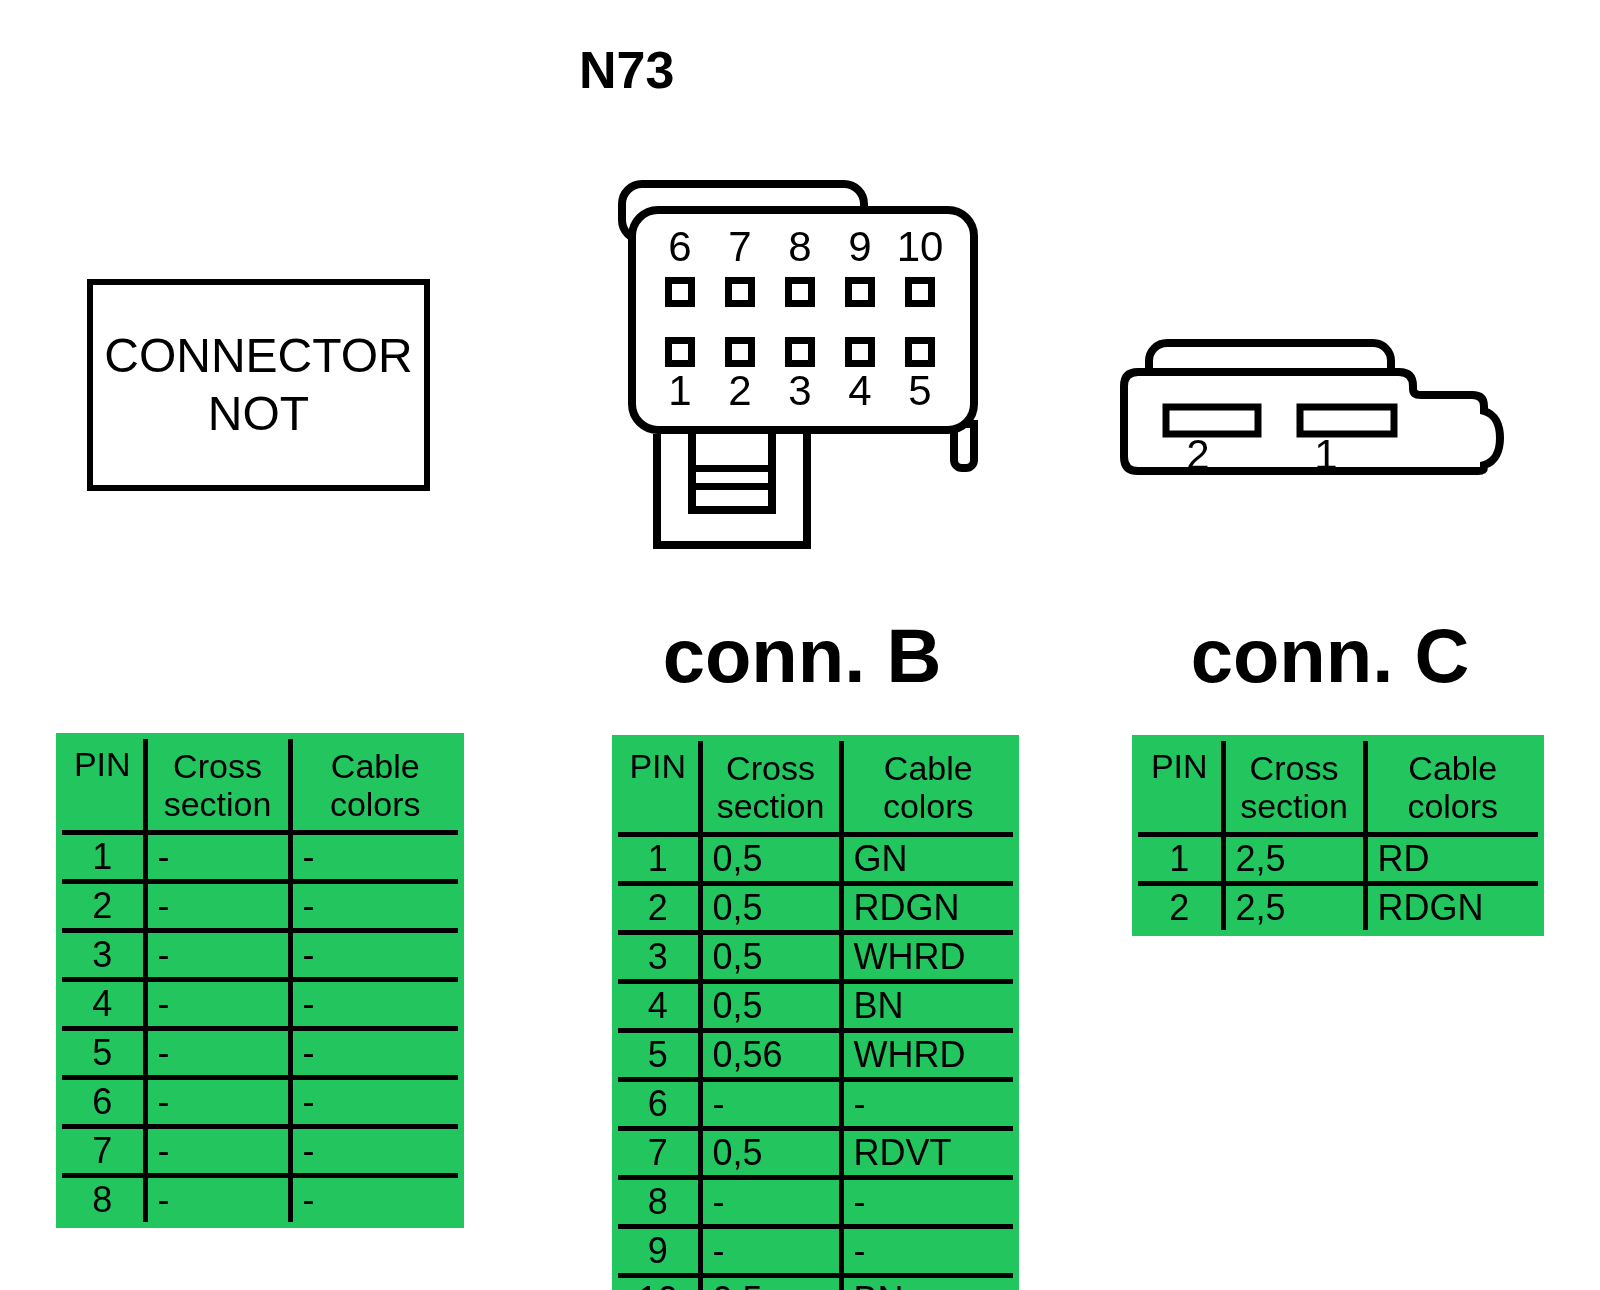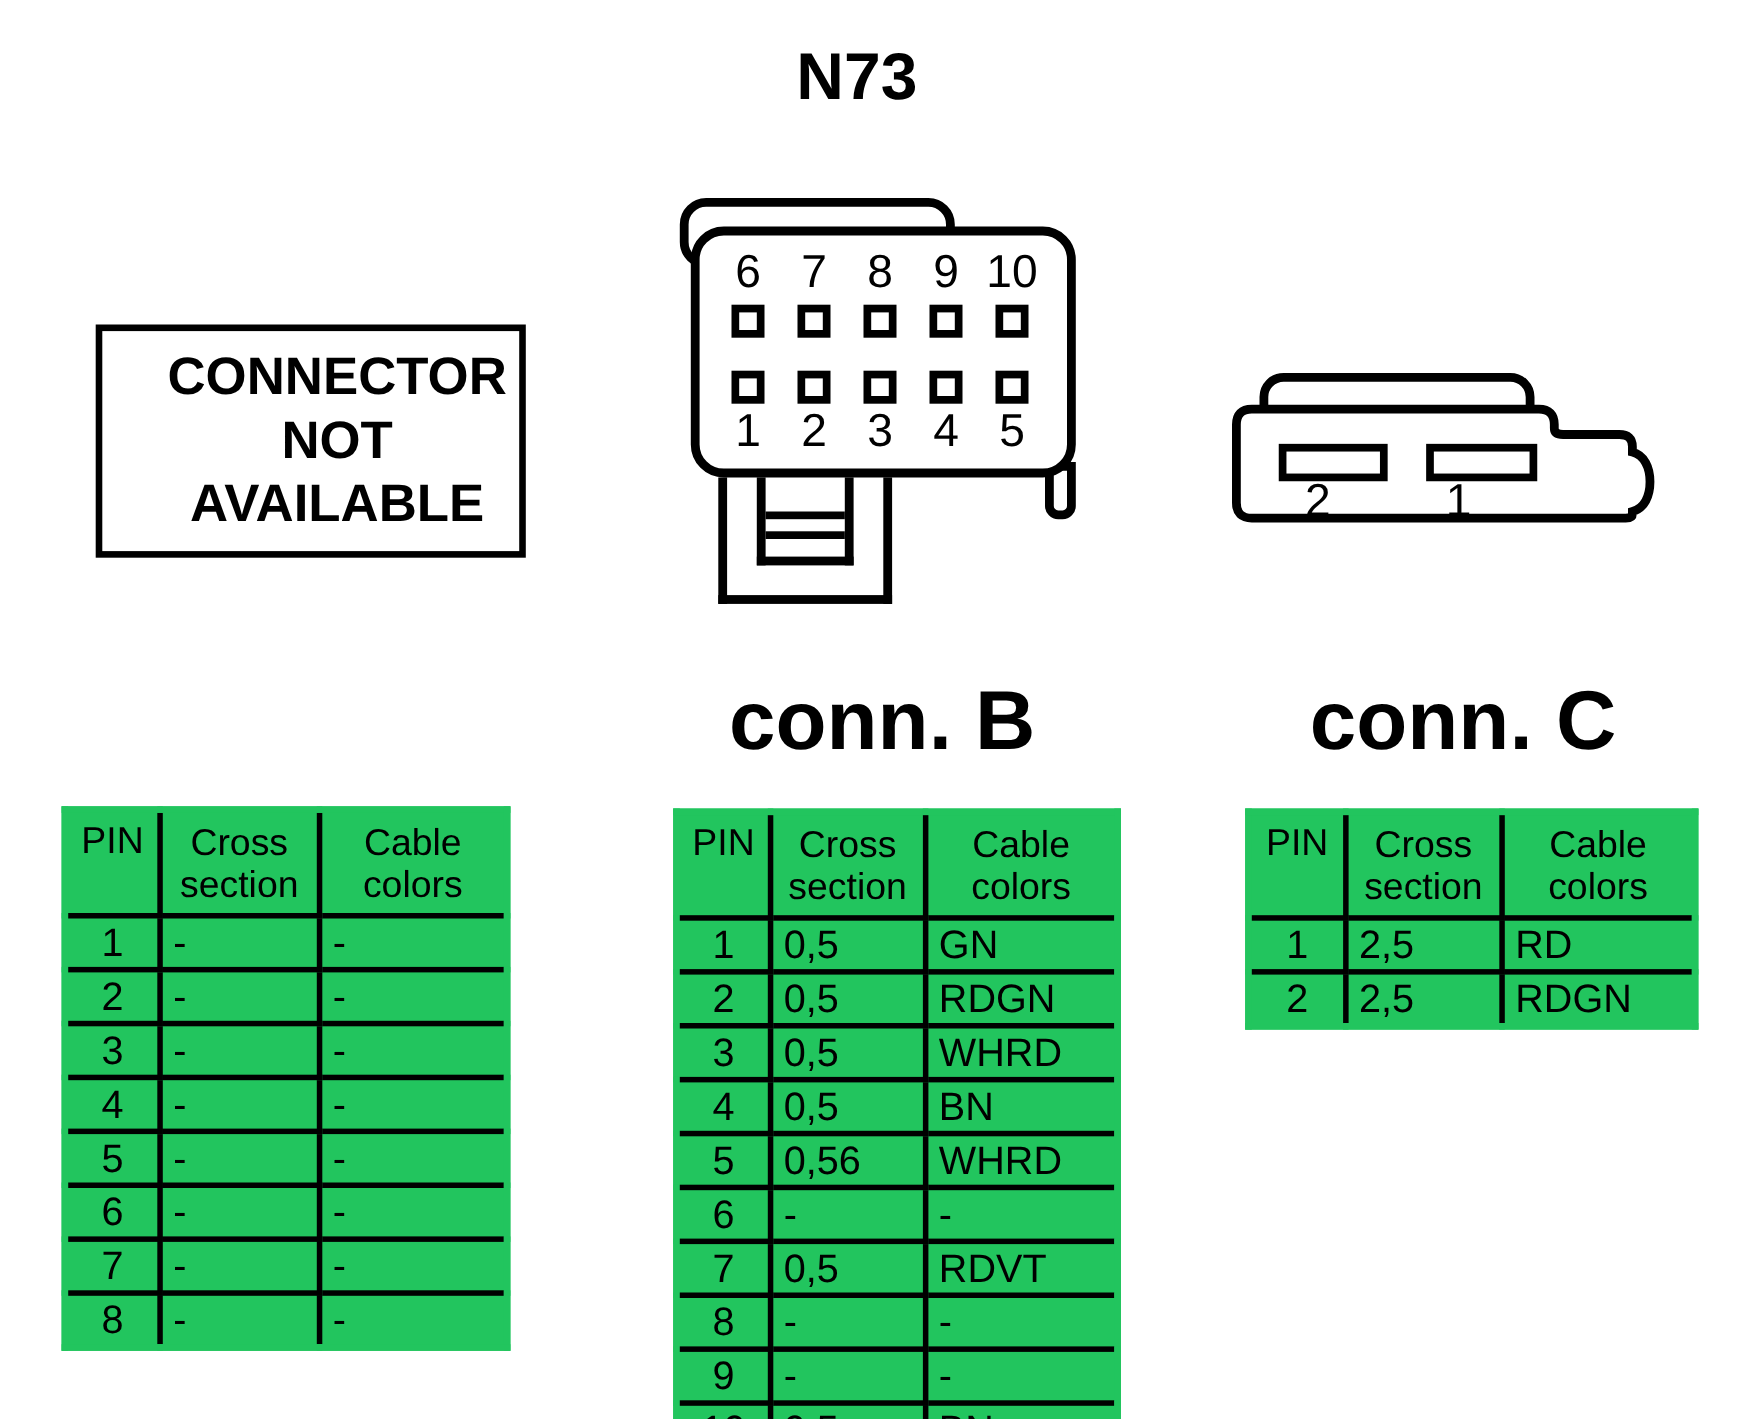--- a/index.html
+++ b/index.html
@@ -1,30 +1,30 @@
 <!DOCTYPE html>
 <html><head>
 <meta charset="utf-8">
 <style>
   html,body{margin:0;padding:0;background:#fff;}
   .canvas{
     position:relative;width:1600px;height:1290px;background:#ffffff;
     font-family:"Liberation Sans",sans-serif;color:#000;overflow:hidden;
   }
   .big-title{
-    position:absolute;text-align:center;font-weight:bold;
-    font-size:60px;line-height:80px;white-space:nowrap;
+    position:absolute;text-align:left;font-weight:bold;
+    font-size:52px;line-height:80px;white-space:nowrap;
   }
   #title-n73{left:579px;top:30px;width:400px;}
   
   .na-box{
-    position:absolute;left:87px;top:295px;width:331px;height:200px;
+    position:absolute;left:87px;top:279px;width:331px;height:200px;
     border:6px solid #000;display:flex;flex-direction:column;
     align-items:center;justify-content:center;text-align:center;
-    font-weight:bold;font-size:48px;line-height:58px;padding-left:48px;
+    font-weight:normal;font-size:48px;line-height:58px;
   }
   
   .mc-tab{position:absolute;left:618px;top:180px;width:234px;height:48px;border:8px solid #000;border-radius:24px;z-index:1;}
   .mc-body{position:absolute;left:628px;top:206px;width:334px;height:212px;border:8px solid #000;border-radius:30px;background:#fff;z-index:2;}
   .mc-sidetab{position:absolute;left:950px;top:420px;width:12px;height:36px;border:8px solid #000;border-radius:0 0 12px 12px;z-index:1;}
   .mc-latch-outer{position:absolute;left:653px;top:434px;width:142px;height:107px;border:8px solid #000;border-top:none;z-index:1;}
   .mc-latch-inner{position:absolute;left:688px;top:434px;width:72px;height:72px;border:8px solid #000;border-top:none;z-index:1;}
   .mc-latch-line{position:absolute;left:696px;width:72px;height:7px;background:#000;z-index:1;}
   .sq{position:absolute;width:16px;height:16px;border:7px solid #000;z-index:3;}
   .pnum{position:absolute;width:48px;text-align:center;font-size:42px;line-height:42px;z-index:3;}
@@ -55,21 +55,20 @@
 </head>
 <body>
 
 <div class="canvas">
 
   <div class="big-title" id="title-n73">N73</div>
 
   <div class="na-box">
     <div>CONNECTOR</div>
     <div>NOT</div>
-    <div>AVAILABLE</div>
   </div>
 
   <div>
     <div class="mc-tab"></div>
     <div class="mc-sidetab"></div>
     <div class="mc-latch-outer"></div>
     <div class="mc-latch-inner"></div>
     <div class="mc-latch-line" style="top:465px;"></div>
     <div class="mc-latch-line" style="top:483px;"></div>
     <div class="mc-body"></div>

